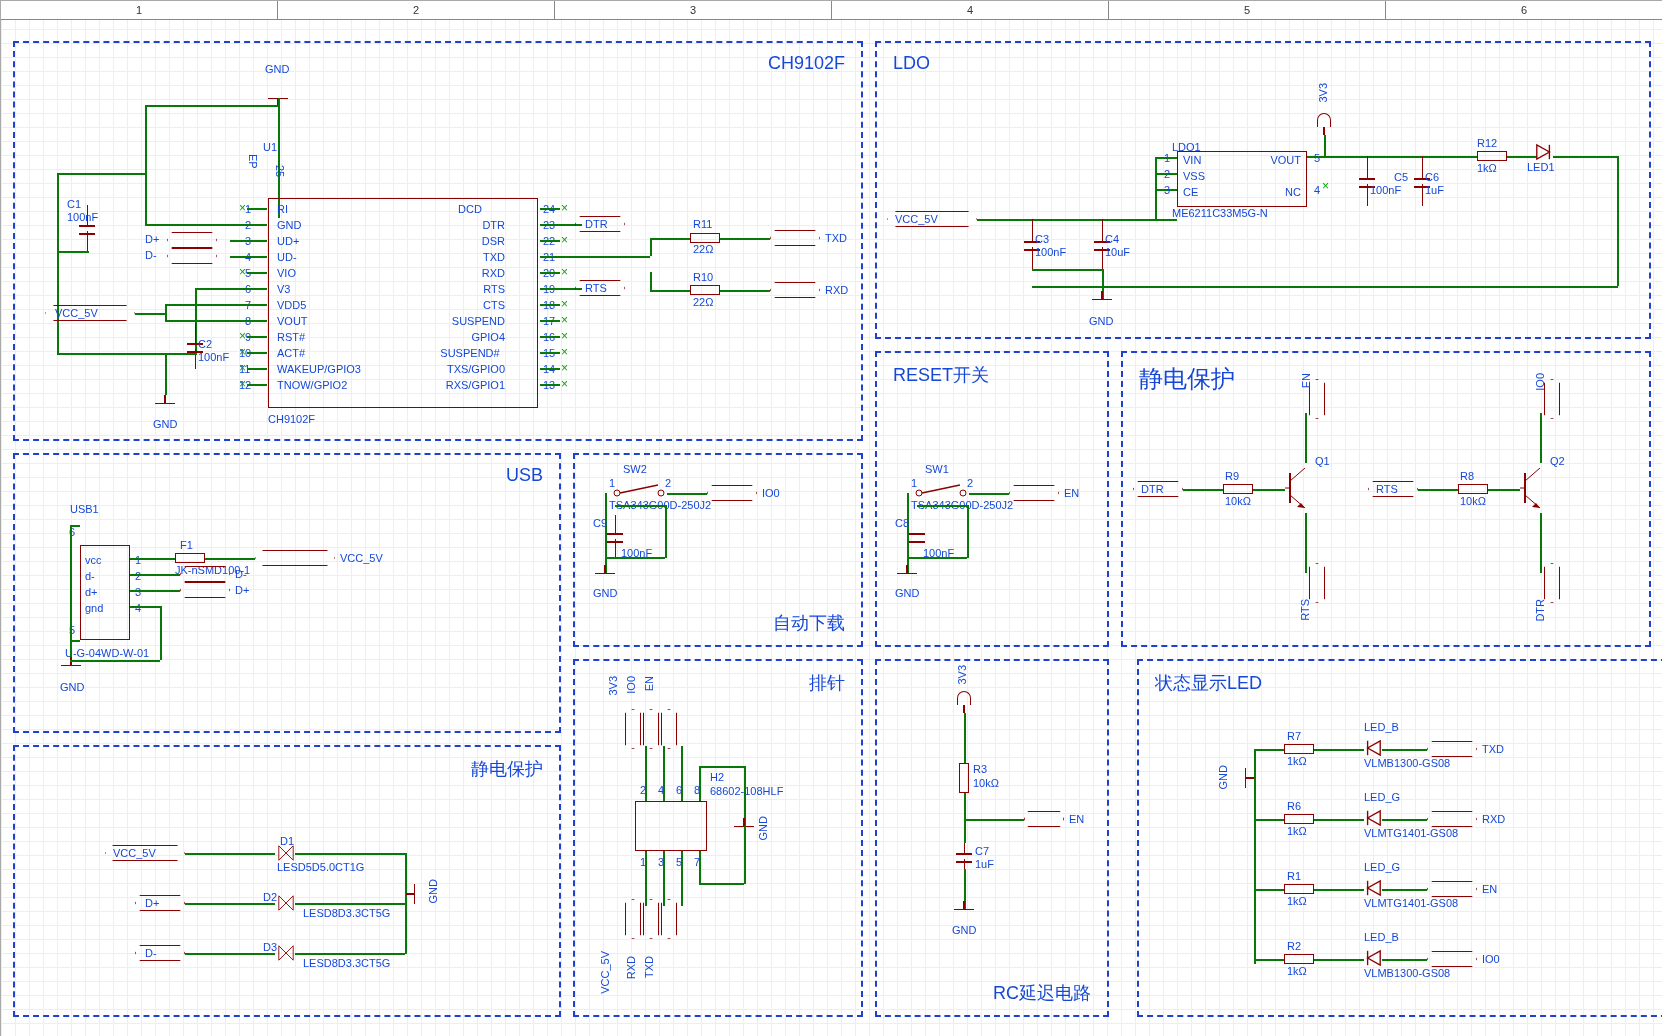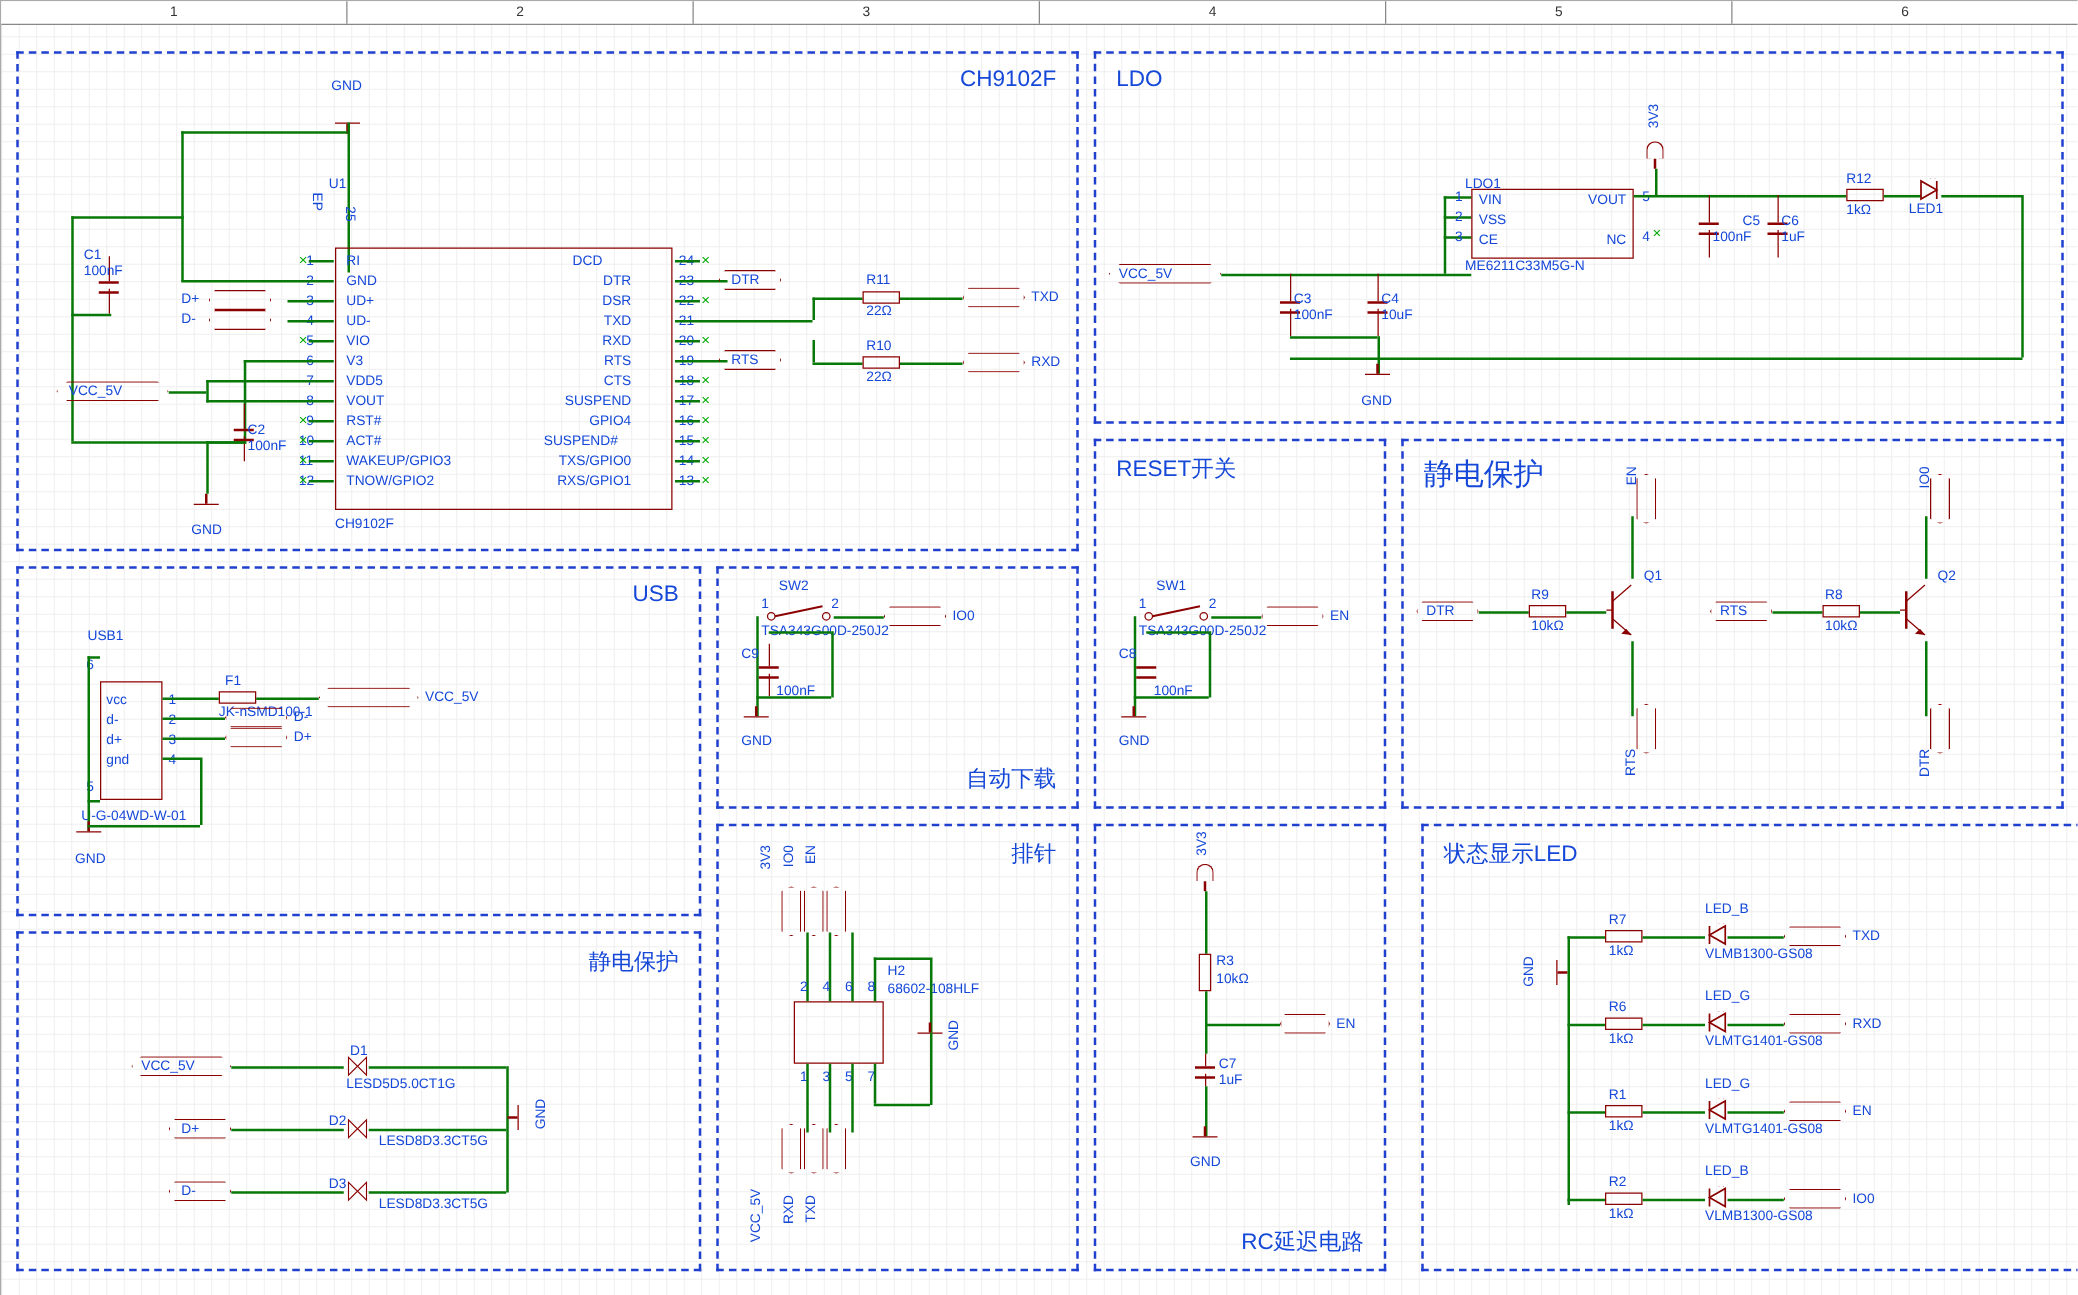--- a/index.html
+++ b/index.html
@@ -129,21 +129,21 @@
         </div>
       <div class="sm" style="position:absolute;top:112px;color:#1548d8">
           <span style="position:absolute;width:70px;text-align:right">SUSPEND</span>
           <span style="position:absolute;left:108px">17</span>
         </div>
       <div class="sm" style="position:absolute;top:128px;color:#1548d8">
           <span style="position:absolute;width:70px;text-align:right">GPIO4</span>
           <span style="position:absolute;left:108px">16</span>
         </div>
       <div class="sm" style="position:absolute;top:144px;color:#1548d8">
-          <span style="position:absolute;width:70px;text-align:left">SUSPEND#</span>
+          <span style="position:absolute;width:70px;text-align:center">SUSPEND#</span>
           <span style="position:absolute;left:108px">15</span>
         </div>
       <div class="sm" style="position:absolute;top:160px;color:#1548d8">
           <span style="position:absolute;width:70px;text-align:right">TXS/GPIO0</span>
           <span style="position:absolute;left:108px">14</span>
         </div>
       <div class="sm" style="position:absolute;top:176px;color:#1548d8">
           <span style="position:absolute;width:70px;text-align:right">RXS/GPIO1</span>
           <span style="position:absolute;left:108px">13</span>
         </div>

